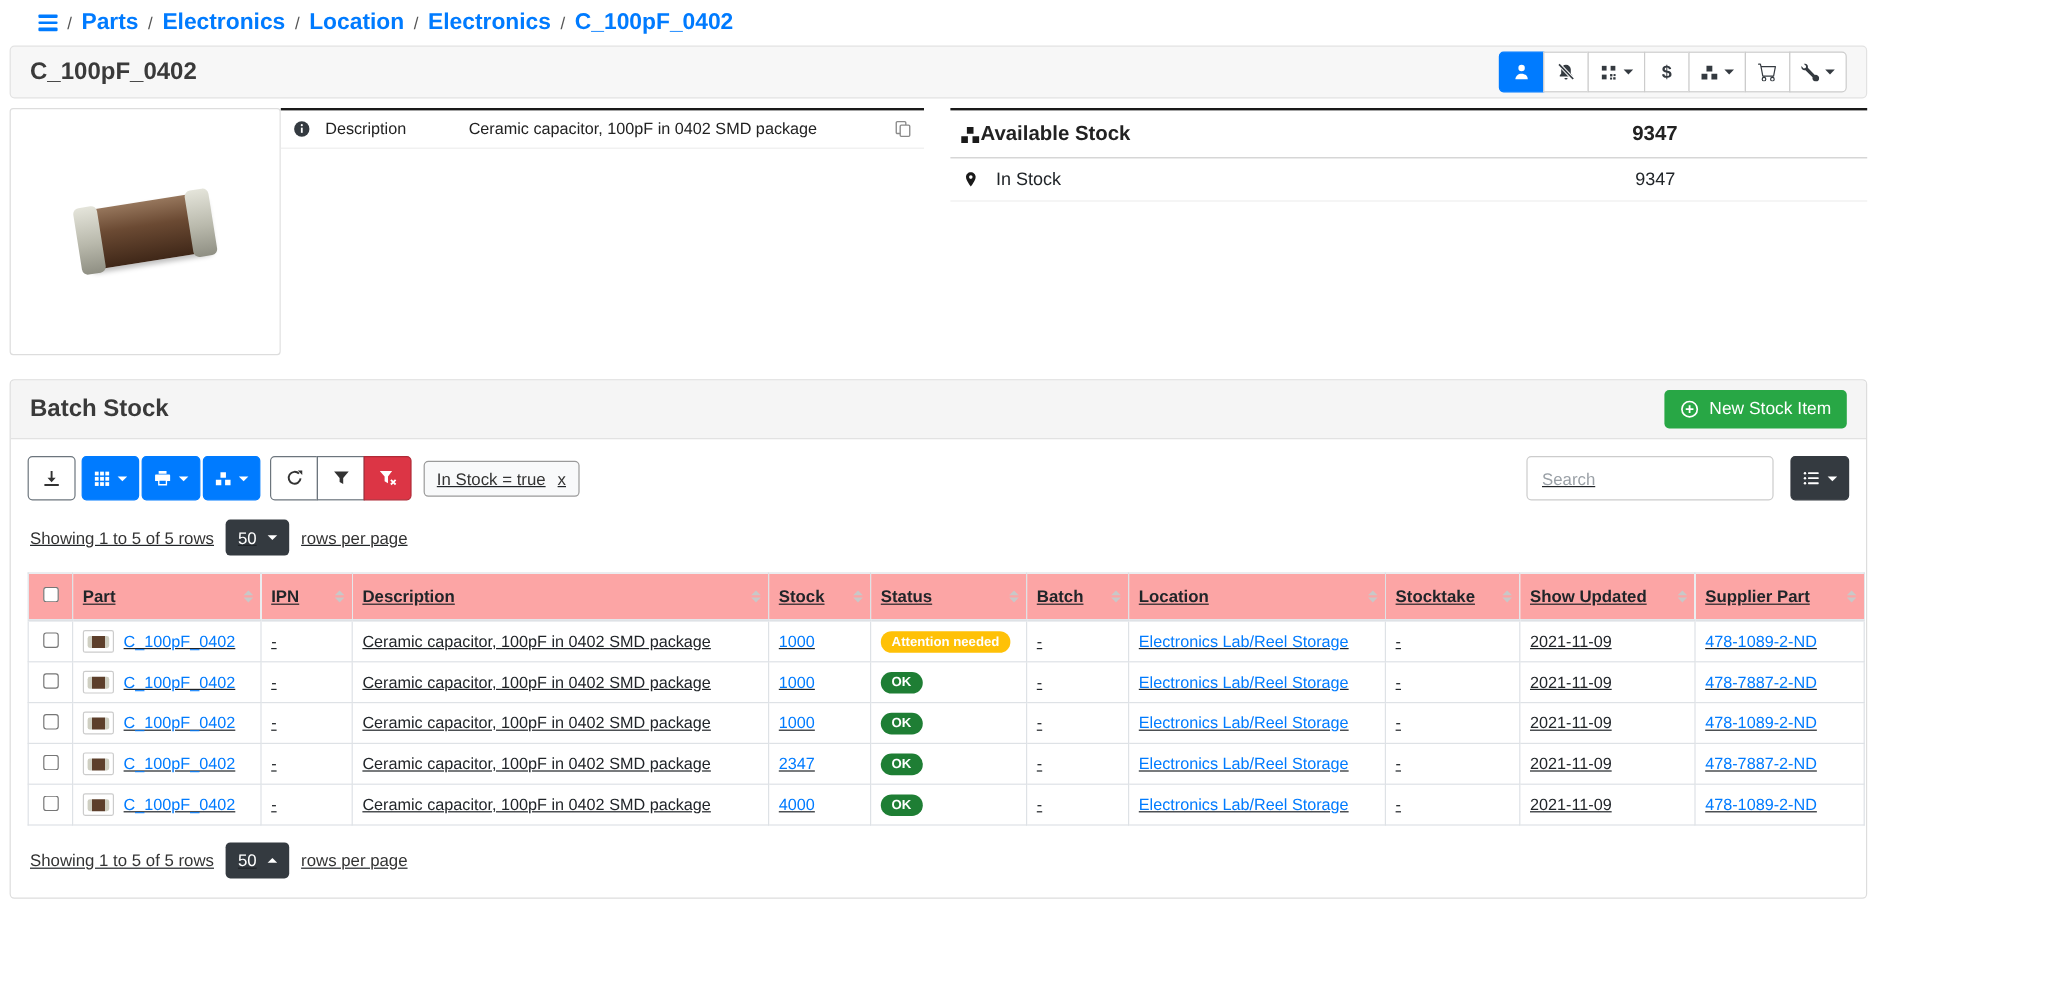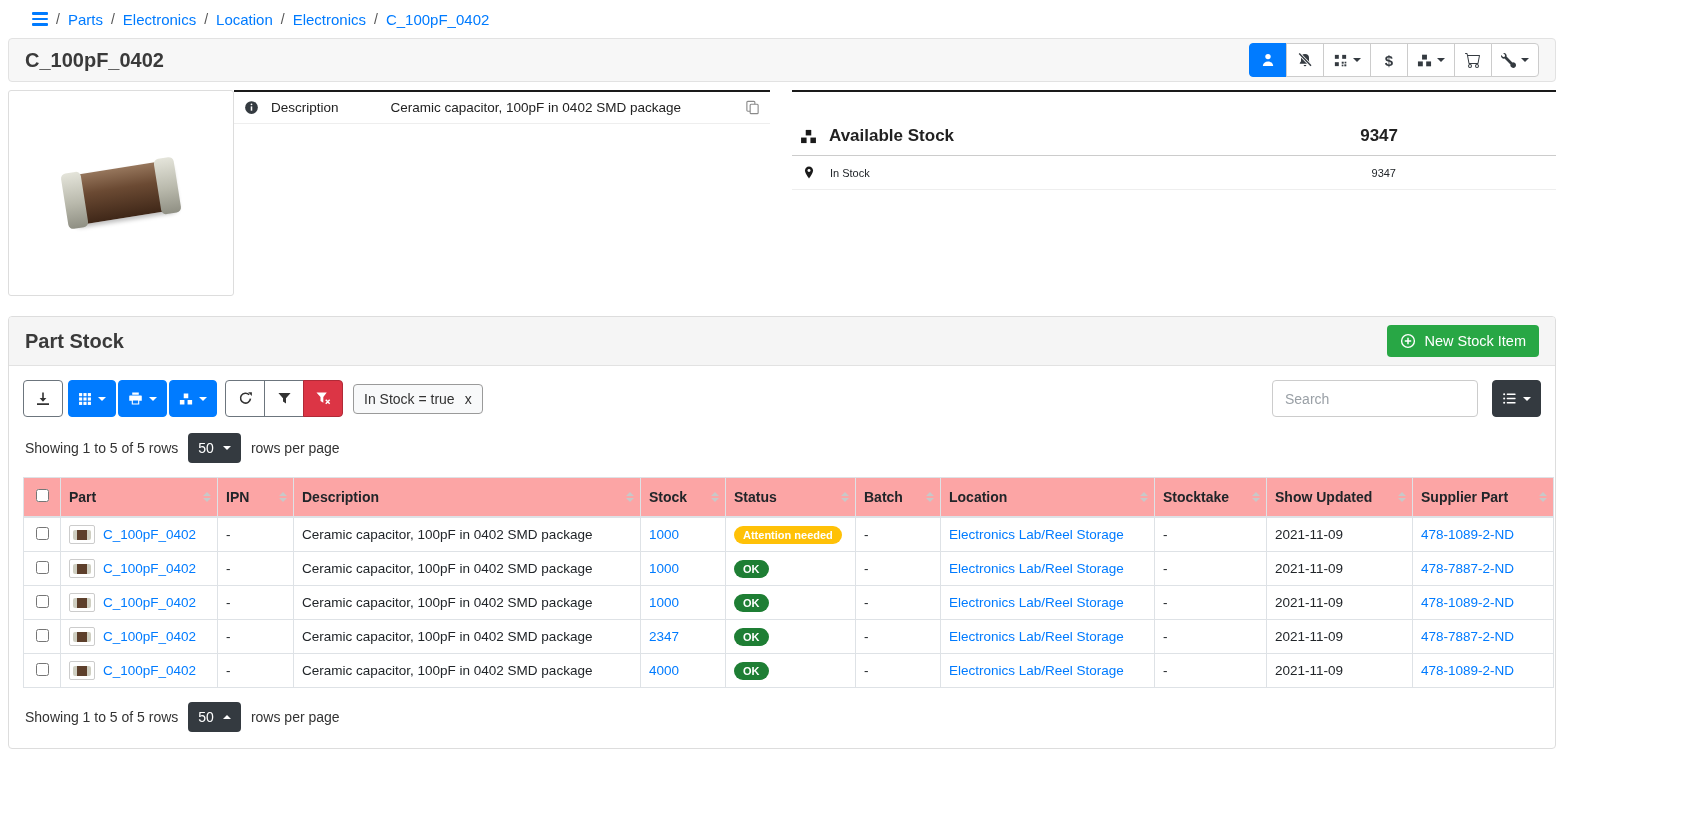--- a/index.html
+++ b/index.html
@@ -13,21 +13,21 @@
   svg { display:block; }
   button { font-family:inherit; cursor:pointer; background:none; border:none; }
 
   .container { width:1548px; margin-left:8px; }
 
   
   .breadcrumb-bar { display:flex; align-items:center; height:38px; padding-left:24px; }
   .hamburger { display:inline-flex; flex-direction:column; gap:3px; cursor:pointer; }
   .hamburger span { width:16px; height:2.5px; background:#007bff; border-radius:1px; }
   .bc-sep { color:#555; margin:0 8px; }
-  .bc-link { font-size:15px; }
+  .bc-link { font-size:19px;font-weight:bold; }
 
   
   .page-header {
     display:flex; align-items:center; justify-content:space-between;
     background:#f7f7f7; border:1px solid #e2e2e2; border-radius:4px;
     padding:5px 16px; height:44px;
   }
   .page-title { font-size:20px; font-weight:700; color:#3a3a3a; }
   .hdr-btn-group { display:inline-flex; }
   .hdr-btn {
@@ -78,44 +78,44 @@
   .details-row {
     display:flex; align-items:center; gap:12px;
     padding:8px 10px; border-bottom:1px solid #eee; font-size:13.5px;
   }
   .details-row .label { color:#222; margin-right:40px; }
   .details-row .value { color:#222; }
   .details-row .spacer { flex:1; }
 
   .stock-panel { flex:1; margin-left:22px; border-top:2px solid #1a1a1a; }
   .stock-header {
-    display:flex; align-items:center; gap:12px;
-    padding:10px 0 9px 8px; border-bottom:1px solid #ccc;margin-top:24px;
+    display:flex; align-items:center; 
+    padding:10px 0 9px 8px; border-bottom:1px solid #ccc;
   }
   .stock-header .title { font-size:17px; font-weight:700; color:#222; }
   .stock-header .total { margin-left:auto; margin-right:158px; font-size:17px; font-weight:700; color:#222; }
   .stock-row {
     display:flex; align-items:center; gap:14px;
-    padding:9px 0 9px 10px; border-bottom:1px solid #eee; font-size:11px;
+    padding:9px 0 9px 10px; border-bottom:1px solid #eee; font-size:15px;
   }
   .stock-row .value { margin-left:auto; margin-right:160px; }
 
   
   .card { margin-top:20px; border:1px solid #ddd; border-radius:4px; overflow:hidden; }
   .card-header {
     display:flex; align-items:center; justify-content:space-between;
     background:#f5f5f5; border-bottom:1px solid #e2e2e2; padding:8px 16px;
   }
   .card-title { font-size:20px; font-weight:700; color:#3a3a3a; }
   .btn-success {
     display:inline-flex; align-items:flex-end; gap:8px;
     background:#28a745; color:#fff; font-size:14.5px;
     padding:8px 13px; border-radius:4px;
   }
-  .card-body { padding:14px 14px 12px 14px; }
+  .card-body { padding:14px 14px 12px 14px;text-decoration:underline; }
 
   
   .table-toolbar { display:flex; align-items:center; }
   .tb-btn {
     display:inline-flex; align-items:center; justify-content:center; gap:6px;
     height:37px; min-width:40px; padding:0 9px;
     border:1px solid #6c757d; border-radius:4px; background:#fff; color:#333;
   }
   .blue-group { display:inline-flex; gap:2px; margin-left:5px; }
   .tb-btn.blue { background:#007bff; border-color:#007bff; color:#fff; }
@@ -291,21 +291,21 @@
             <circle cx="8" cy="5.8" r="1.7" fill="#fff"></circle>
           </svg>
         <span class="label">In Stock</span>
         <span class="value">9347</span>
       </div>
     </div>
   </div>
 
   <div class="card">
     <div class="card-header">
-      <div class="card-title">Part Stock</div>
+      <div class="card-title">Batch Stock</div>
       <button class="btn-success">
         <svg width="16" height="16" viewBox="0 0 16 16" fill="none" stroke="currentColor">
             <circle cx="8" cy="8" r="6.4" stroke-width="1.4"></circle>
             <path d="M8 4.8v6.4M4.8 8h6.4" stroke-width="1.5"></path>
           </svg>
         <span>New Stock Item</span>
       </button>
     </div>
 
     <div class="card-body">

